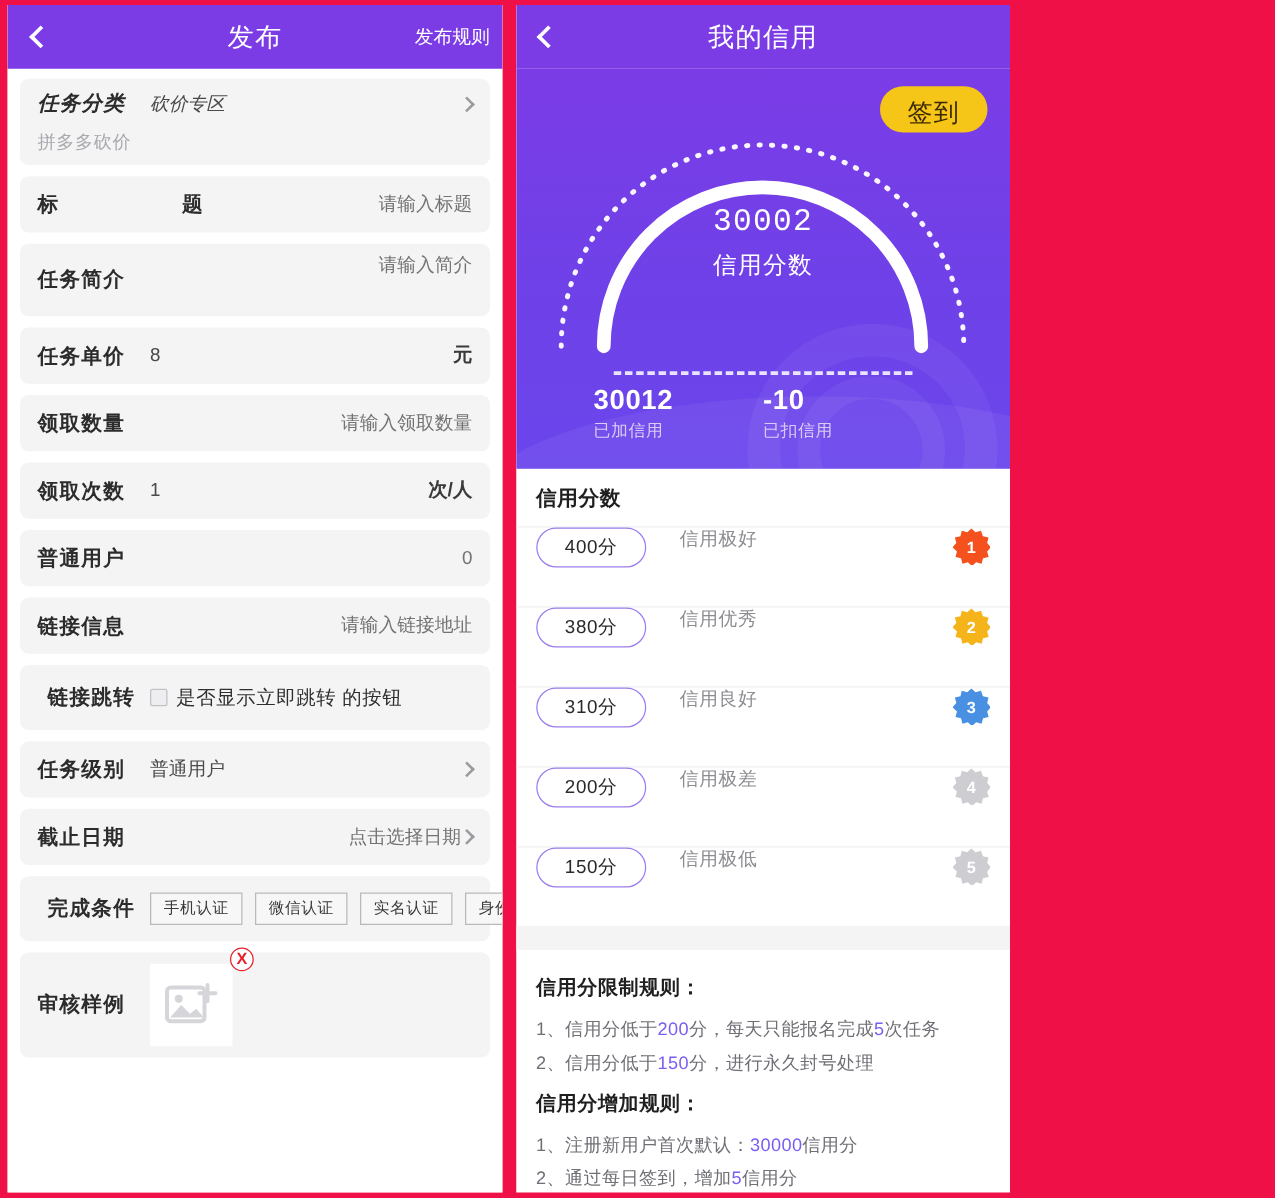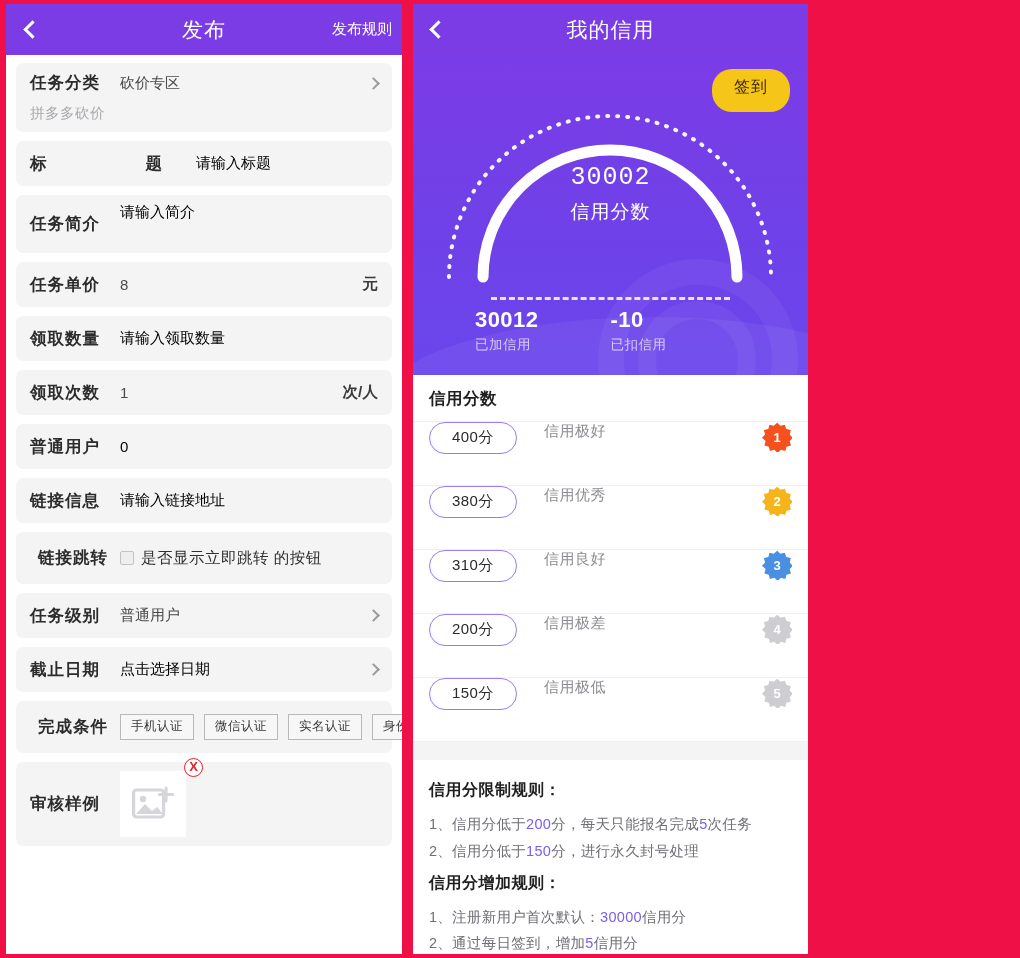--- a/index.html
+++ b/index.html
@@ -86,37 +86,37 @@
     min-width: 78px;
     letter-spacing: 1px;
   }
   .frow .lbl.spaced { letter-spacing: 22px; }
   .frow .val {
     font-size: 15px;
     color: #4a4a4a;
     margin-left: 12px;
     flex: 1;
   }
-  .frow .val.ph { color: #000000; }
+  .frow .val.ph { color: #737373; text-align: right; }
   .frow .suffix {
     font-size: 15.5px;
     color: #3a3a3a;
     font-weight: 600;
     margin-left: auto;
   }
   .chev-right {
     width: 9px; height: 9px;
     border-top: 2px solid #9a9a9f;
     border-right: 2px solid #9a9a9f;
     transform: rotate(45deg);
     margin-left: auto;
     flex: none;
   }
   .frow.stacked { display: block; padding: 9px 14px 9px 14px; }
-  .frow.stacked .line1 { display: flex; align-items: center; }
+  .frow.stacked .line1 { display: flex; align-items: center; font-style: italic; }
   .frow.stacked .line2 {
     font-size: 14.5px;
     color: #a9a9ae;
     margin-top: 10px;
     letter-spacing: .5px;
   }
   .frow.tall { min-height: 58px; }
   .frow.tall2 { min-height: 52px; text-align: right; }
 
   .cbwrap { display: flex; align-items: center; margin-left: 12px; }
@@ -425,21 +425,21 @@
           <path d="M 14 214 A 161 161 0 0 1 336 214" fill="none" stroke="#ffffff" stroke-width="4" stroke-linecap="round" stroke-dasharray="1 9" opacity="0.95"></path>
           <path d="M 48 214 A 127 127 0 0 1 302 214" fill="none" stroke="#ffffff" stroke-width="11" stroke-linecap="round"></path>
         </svg>
         <div class="gauge-text">
           <div class="gauge-score">30002</div>
           <div class="gauge-label">信用分数</div>
         </div>
       </div>
 
       <div style="position:absolute;right:18px;top:14px;">
-        <div style="background:#f5c518;color:#3b2a00;border-radius:20px;padding:8px 22px 14px 22px;font-size:16px;letter-spacing:1px;cursor:pointer;">签到</div>
+        <div style="background:#f5c518;color:#3b2a00;border-radius:20px;padding:8px 22px 2px 22px;font-size:20px;letter-spacing:1px;cursor:pointer;">签到</div>
       </div>
 
       <div class="dashline"></div>
 
       <div class="stats">
         <div class="stat">
           <div class="num">30012</div>
           <div class="cap">已加信用</div>
         </div>
         <div class="stat right">

